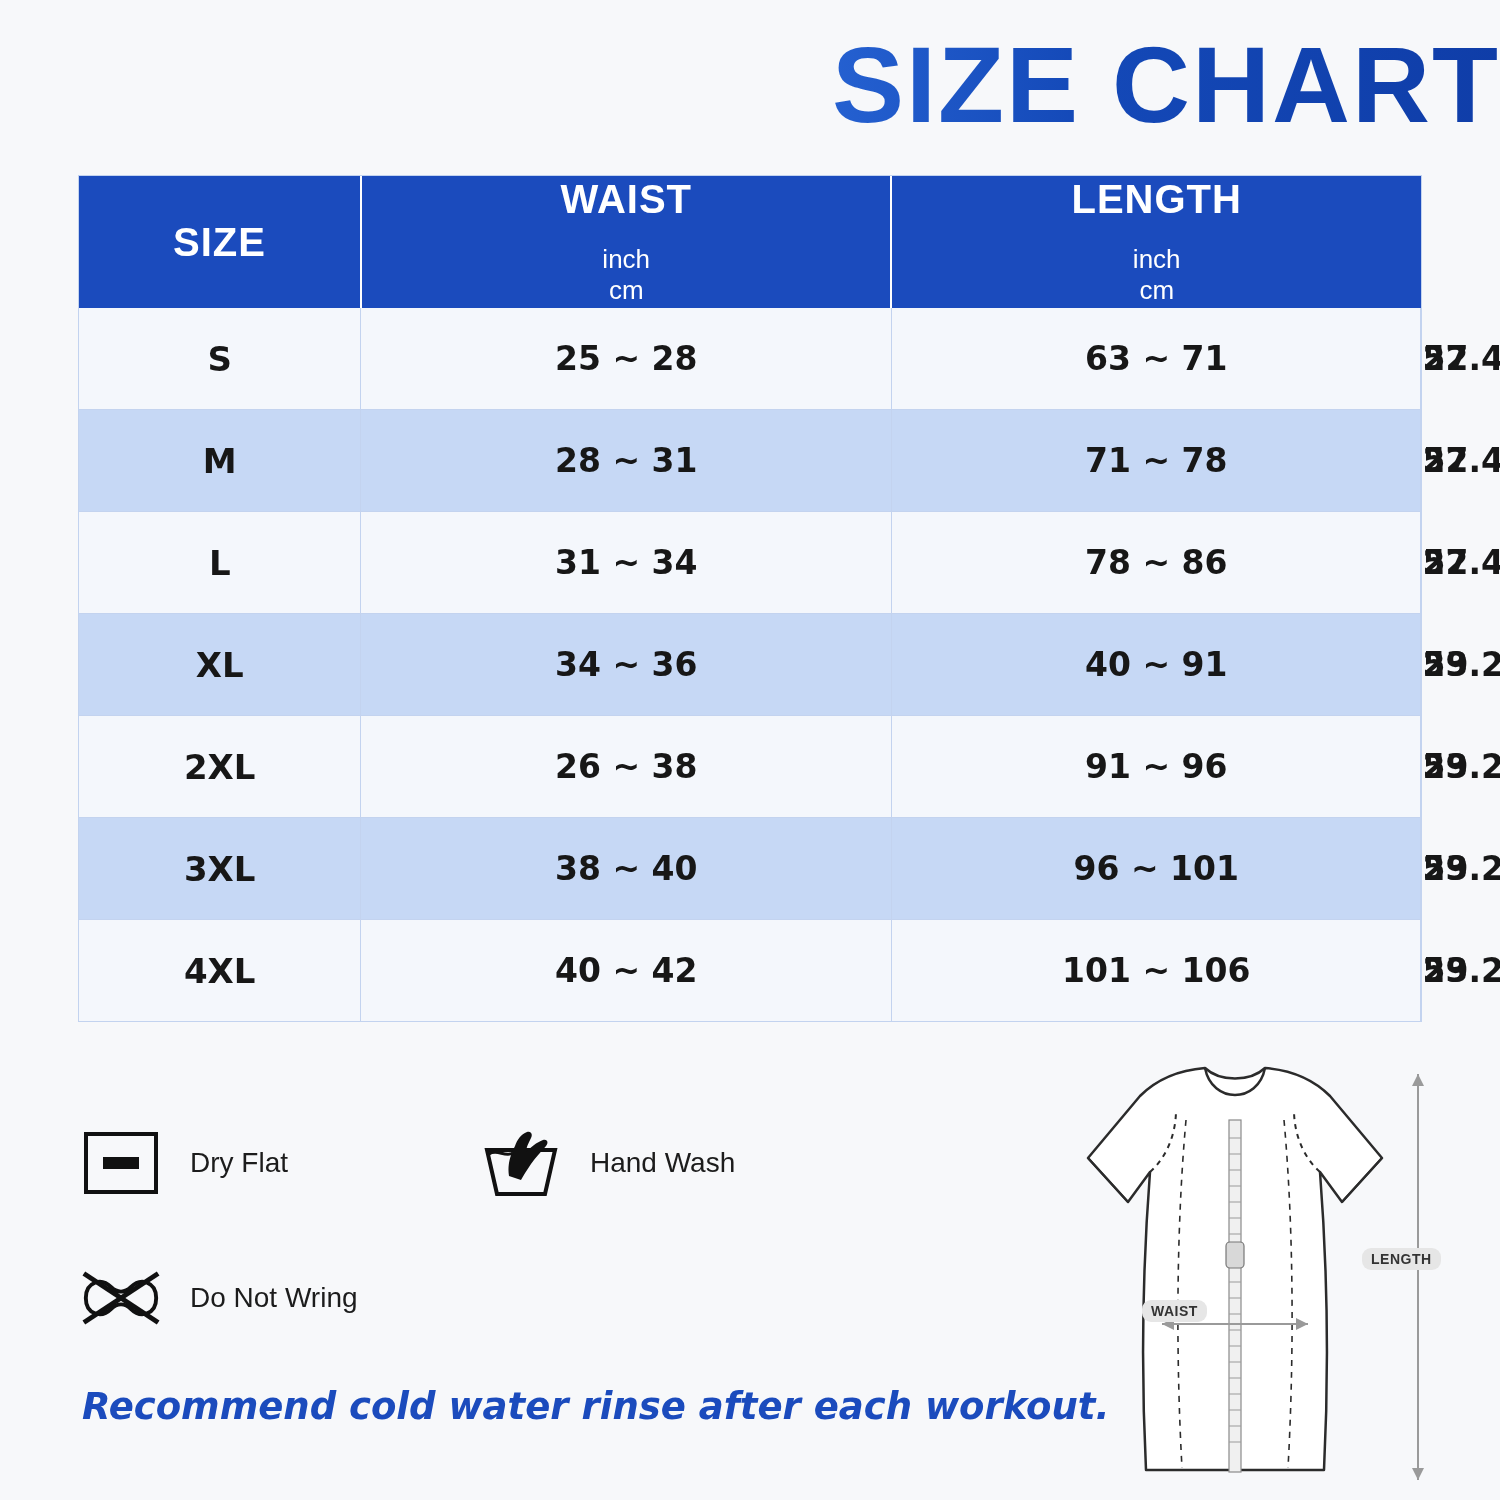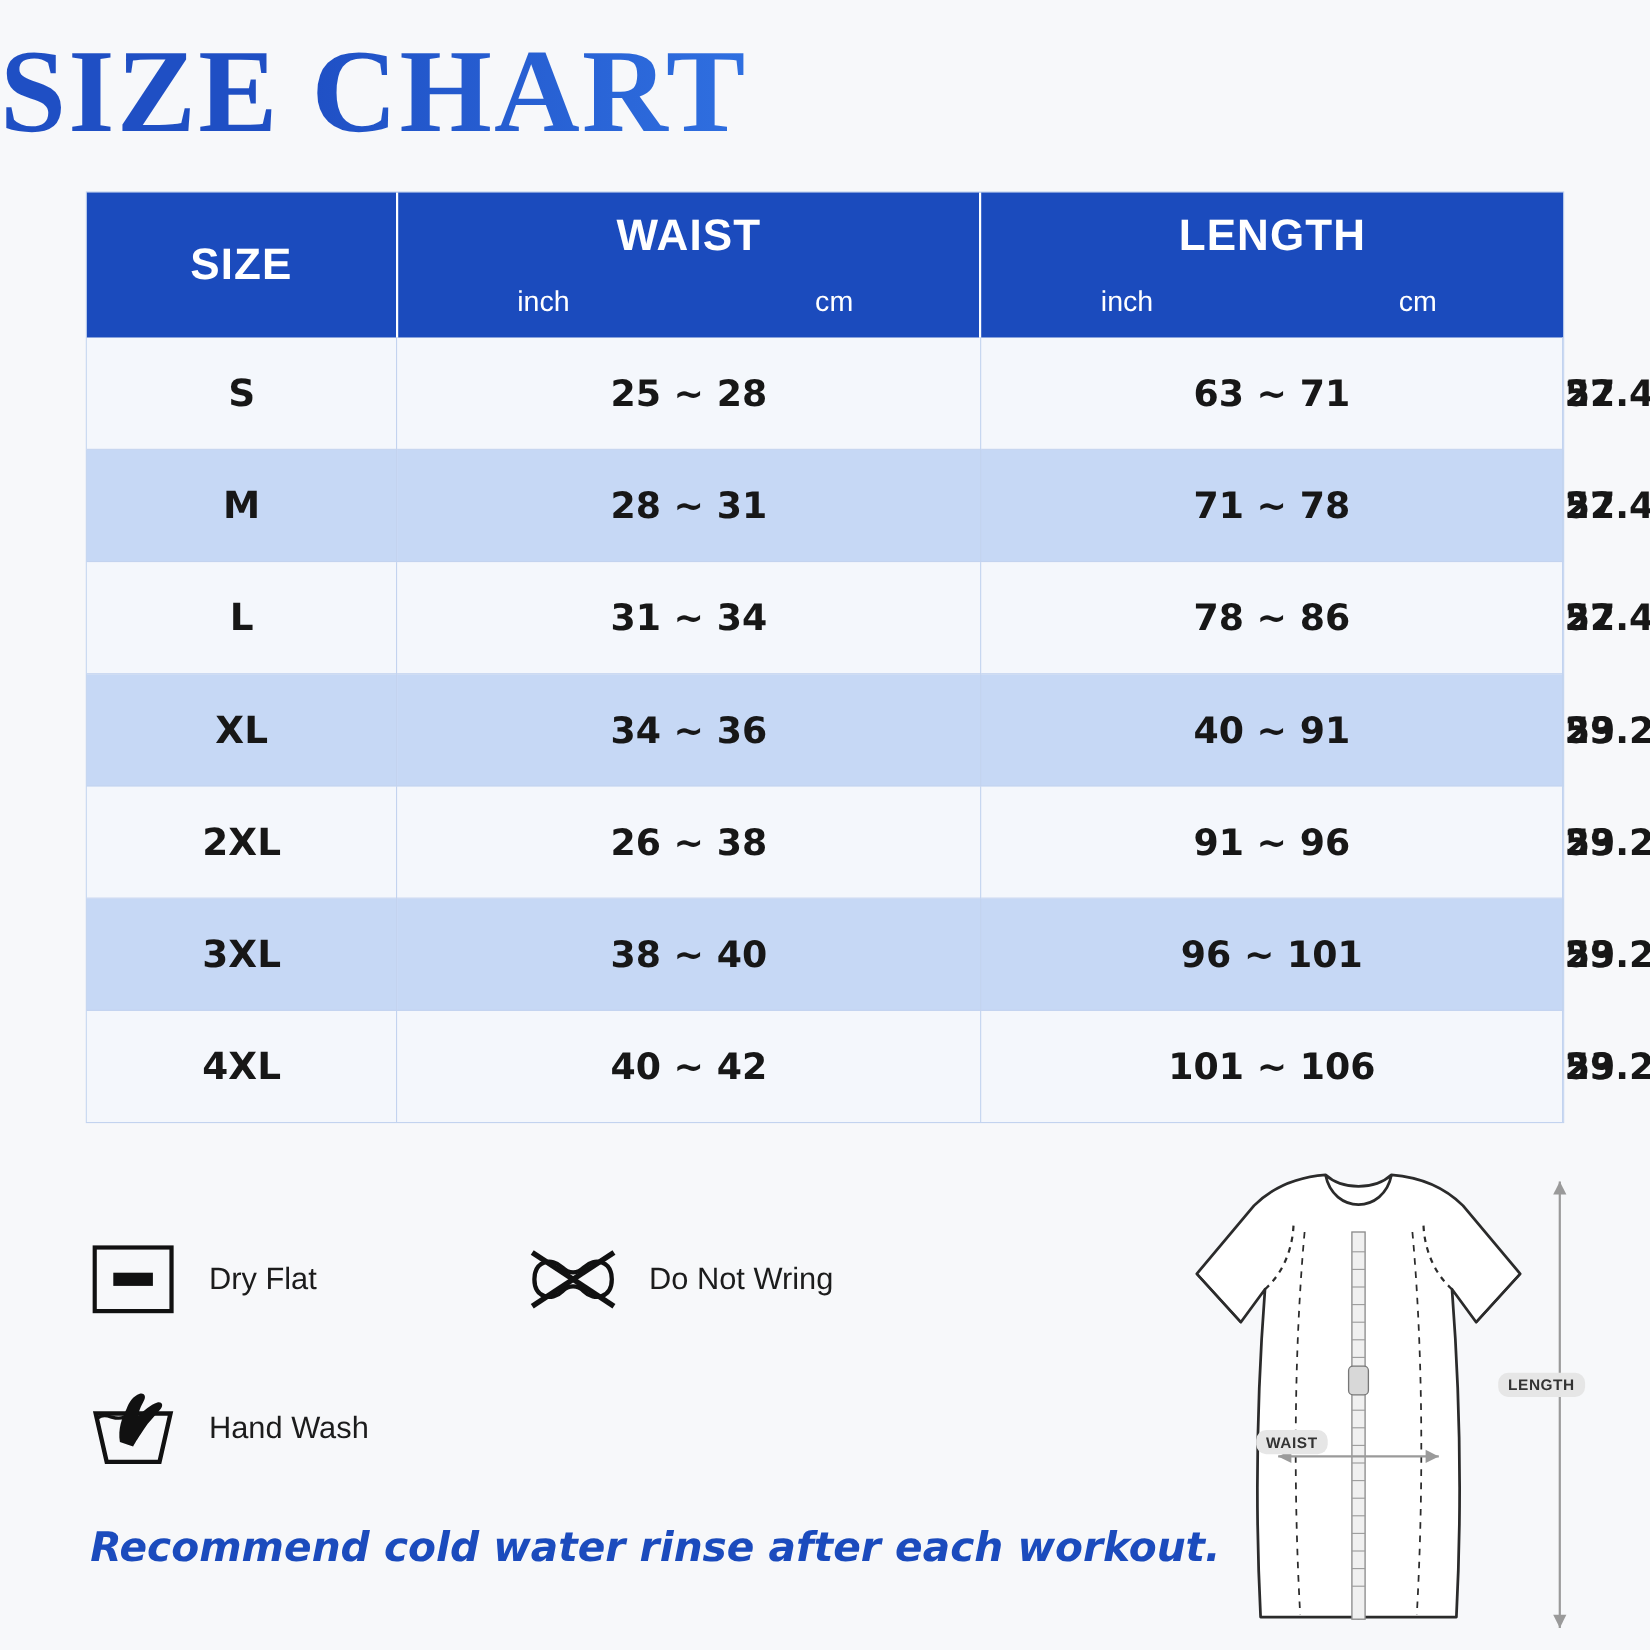--- a/index.html
+++ b/index.html
@@ -10,30 +10,30 @@
     width: 1500px;
     height: 1500px;
     background: #f7f8fa;
     font-family: "Liberation Sans", sans-serif;
     overflow: hidden;
     position: relative;
   }
 
   
   .title {
-    text-align: left;
+    text-align: right;
     font-size: 108px;
     font-weight: 800;
     letter-spacing: 2px;
     margin: 22px 0 0 0;
     background: linear-gradient(90deg, #1f4fc4 0%, #1f4fc4 18%, #2f6fe0 45%, #1449b8 72%, #0f3da8 100%);
     -webkit-background-clip: text;
     background-clip: text;
     color: transparent;
-    font-family: Liberation Serif, serif;
+    font-family: Liberation Sans, sans-serif;
   }
 
   
   .table-wrap {
     margin: 28px 78px 0 78px;
     border: 1px solid #c3d3ef;
     box-sizing: border-box;
   }
   table.size-table {
     width: 100%;
@@ -56,20 +56,21 @@
   .head-main {
     font-size: 40px;
     font-weight: 700;
     letter-spacing: 1px;
     line-height: 1.05;
   }
   .head-sub-row {
     display: flex;
     width: 100%;
     margin-top: 24px;
+    flex-direction: column;
   }
   .head-sub-row span {
     flex: 1;
     font-size: 26px;
     font-weight: 400;
   }
   .head-size {
     font-size: 40px;
     font-weight: 700;
     letter-spacing: 1px;
@@ -244,38 +245,38 @@
         <svg width="74" height="62" viewBox="0 0 74 62">
           <rect x="2" y="2" width="70" height="58" fill="none" stroke="#111" stroke-width="4"></rect>
           <rect x="19" y="25" width="36" height="12" fill="#111"></rect>
         </svg>
       </span>
       <span class="care-label">Dry Flat</span>
     </div>
 
     <div class="care-item">
       <span class="care-icon">
+        <svg width="80" height="70" viewBox="0 0 80 70">
+          <path d="M6 22 L74 22 L64 66 L16 66 Z" fill="none" stroke="#111" stroke-width="4"></path>
+          <path d="M28 48 C26 36, 30 26, 34 18 C36 12, 40 6, 46 4 C50 3, 52 6, 50 10 C47 16, 45 20, 45 24 C49 20, 56 14, 62 12 C66 11, 68 14, 65 18 C60 24, 54 30, 50 36 C46 42, 42 48, 40 52 Z" fill="#111"></path>
+          <path d="M8 26 C16 20, 24 30, 32 25" fill="none" stroke="#111" stroke-width="3"></path>
+        </svg>
+      </span>
+      <span class="care-label">Hand Wash</span>
+    </div>
+
+    <div class="care-item">
+      <span class="care-icon">
         <svg width="88" height="62" viewBox="0 0 88 62">
           <path d="M8 31 C8 14, 24 10, 34 20 C40 26, 48 26, 54 20 C64 10, 80 14, 80 31 C80 48, 64 52, 54 42 C48 36, 40 36, 34 42 C24 52, 8 48, 8 31 Z" fill="none" stroke="#111" stroke-width="4"></path>
           <line x1="6" y1="6" x2="82" y2="56" stroke="#111" stroke-width="5"></line>
           <line x1="82" y1="6" x2="6" y2="56" stroke="#111" stroke-width="5"></line>
         </svg>
       </span>
       <span class="care-label">Do Not Wring</span>
-    </div>
-
-    <div class="care-item">
-      <span class="care-icon">
-        <svg width="80" height="70" viewBox="0 0 80 70">
-          <path d="M6 22 L74 22 L64 66 L16 66 Z" fill="none" stroke="#111" stroke-width="4"></path>
-          <path d="M28 48 C26 36, 30 26, 34 18 C36 12, 40 6, 46 4 C50 3, 52 6, 50 10 C47 16, 45 20, 45 24 C49 20, 56 14, 62 12 C66 11, 68 14, 65 18 C60 24, 54 30, 50 36 C46 42, 42 48, 40 52 Z" fill="#111"></path>
-          <path d="M8 26 C16 20, 24 30, 32 25" fill="none" stroke="#111" stroke-width="3"></path>
-        </svg>
-      </span>
-      <span class="care-label">Hand Wash</span>
     </div>
 
 
   </div>
 </div>
 
 <div class="recommend">Recommend cold water rinse after each workout.</div>
 
 <div class="garment">
   <svg width="470" height="430" viewBox="0 0 470 430">

